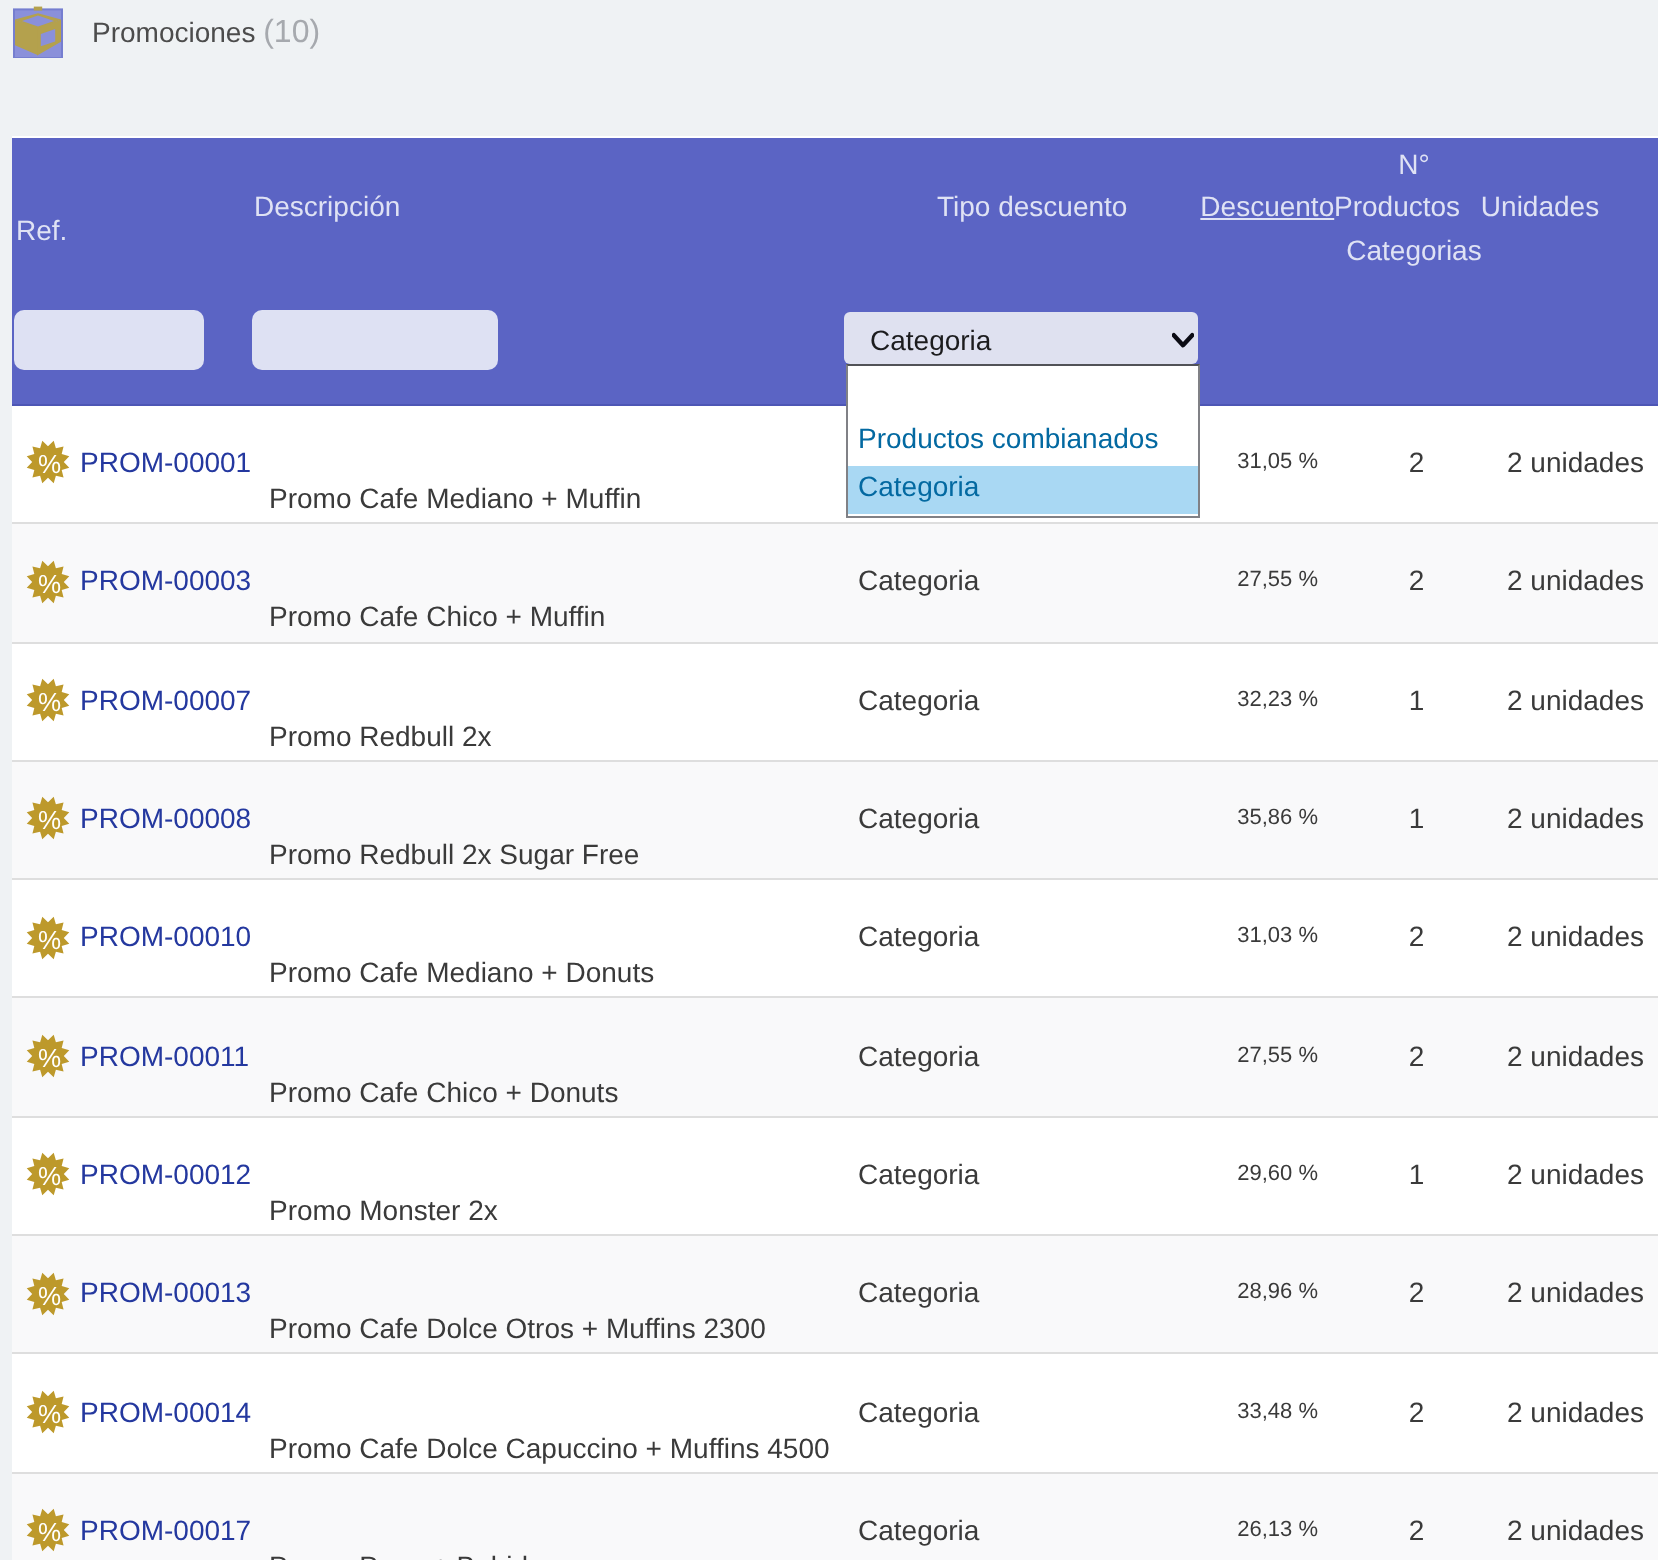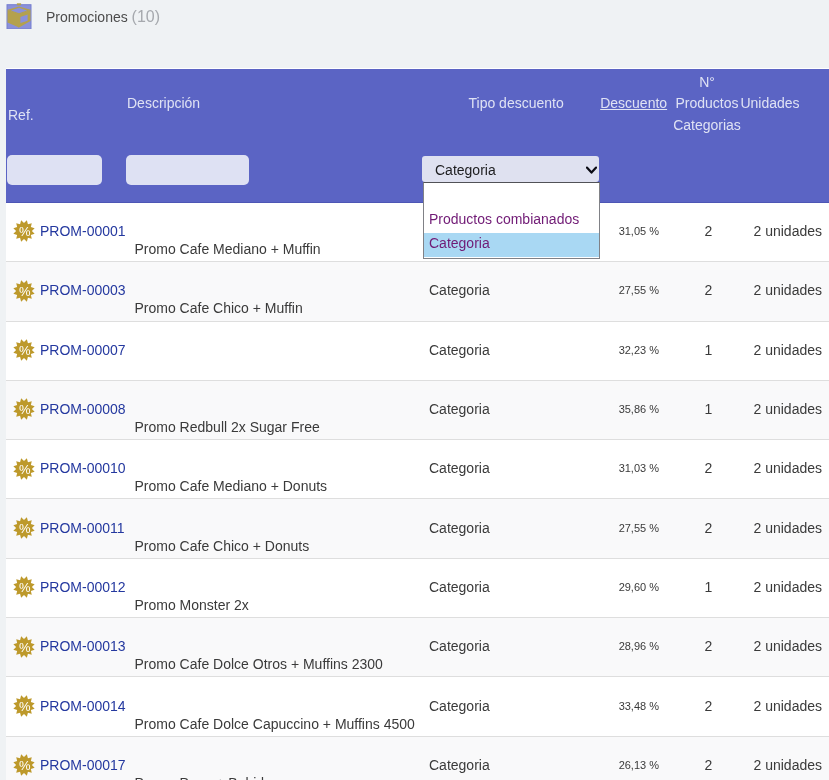--- a/index.html
+++ b/index.html
@@ -20,21 +20,21 @@
   .hl { position:absolute; font-size:14px; color:#dfe2f4; white-space:nowrap; }
 
   .finput { position:absolute; height:30px; background:#dee1f3; border-radius:5px; }
   #fsel { position:absolute; left:416px; top:86.8px; width:176.5px; height:26px; background:#dfe1f0;
           border-radius:3px; }
   #fsel .txt { position:absolute; left:13px; top:6px; font-size:14px; color:#1c1c1e; }
 
   
   #ddl { position:absolute; left:417px; top:114.6px; width:176.5px; height:76.5px; background:#fff;
          border:1px solid #808186; border-top:1.6px solid #515257; padding-top:2.1px; z-index:5; }
-  .opt { height:24px; font-size:14px; color:#701a75; padding-left:5px; line-height:20.8px; white-space:nowrap; }
+  .opt { height:24px; font-size:14px; color:#0369a1; padding-left:5px; line-height:20.8px; white-space:nowrap; }
   .opt.sel { background:#a9d8f3; }
 
   
   #rows { position:absolute; left:0; top:134.8px; width:823px; }
   .row { position:relative; height:59.3px; background:#fff; }
   .row:first-child { height:58.7px; }
   .row:nth-child(even) { background:#f9f9fa; }
   .row + .row { border-top:1px solid #dedede; height:59.3px; }
   .row .badge { position:absolute; left:7px; top:17.5px; }
   .row .ref { position:absolute; left:34px; top:-1px; height:100%; display:flex; align-items:center;
@@ -65,21 +65,21 @@
   </svg>
   <div class="abs title">Promociones <span class="cnt">(10)</span></div>
 
   <div id="tbl">
     <div id="thead">
       <div class="hl" style="left:2px;  top:25.8px;margin-top:12px;">Ref.</div>
       <div class="hl" style="left:121px;top:25.8px;">Descripción</div>
       <div class="hl" style="left:418.5px;top:25.8px;margin-left:44px;">Tipo descuento</div>
       <div class="hl" style="right:161.9px;top:25.8px;text-decoration:underline;">Descuento</div>
       <div class="hl" style="left:661px;width:80px;text-align:center;top:4.8px;">N°</div>
-      <div class="hl" style="left:661px;width:80px;text-align:center;top:25.8px;">Productos</div>
+      <div class="hl" style="left:661px;width:80px;top:25.8px;">Productos</div>
       <div class="hl" style="left:661px;width:80px;text-align:center;top:48px;">Categorias</div>
       <div class="hl" style="left:734px;width:60px;text-align:center;top:25.8px;">Unidades</div>
       <div class="finput" style="left:1px;  top:85.8px; width:95px;"></div>
       <div class="finput" style="left:120px;top:85.8px; width:122.5px;"></div>
       <div id="fsel">
         <span class="txt">Categoria</span>
         <svg style="position:absolute;right:2px;top:9.6px;" width="11" height="10" viewBox="0 0 11 10">
           <path d="M0.9 1.6 L5.5 6.6 L10.1 1.6" fill="none" stroke="#0b0b14" stroke-width="2.2" stroke-linecap="round" stroke-linejoin="round"></path>
         </svg>
       </div>
@@ -115,20 +115,21 @@
     <span class="desc2">27,55 %</span>
     <span class="np">2</span>
     <span class="uni">2 unidades</span>
   </div>
   <div class="row">
         <svg class="badge" width="22" height="22" viewBox="0 0 22 22">
           <polygon fill="#bd992b" points="13.85,0.37 14.95,4.16 18.78,3.22 17.84,7.05 21.63,8.15 18.90,11.00 21.63,13.85 17.84,14.95 18.78,18.78 14.95,17.84 13.85,21.63 11.00,18.90 8.15,21.63 7.05,17.84 3.22,18.78 4.16,14.95 0.37,13.85 3.10,11.00 0.37,8.15 4.16,7.05 3.22,3.22 7.05,4.16 8.15,0.37 11.00,3.10"></polygon>
           <text x="11.8" y="16.3" text-anchor="middle" font-family="Liberation Sans" font-size="13" fill="#fff">%</text>
         </svg>
     <span class="ref">PROM-00007</span>
+    <span class="desc">Promo Redbull 2x</span>
     <span class="tipo">Categoria</span>
     <span class="desc2">32,23 %</span>
     <span class="np">1</span>
     <span class="uni">2 unidades</span>
   </div>
   <div class="row">
         <svg class="badge" width="22" height="22" viewBox="0 0 22 22">
           <polygon fill="#bd992b" points="13.85,0.37 14.95,4.16 18.78,3.22 17.84,7.05 21.63,8.15 18.90,11.00 21.63,13.85 17.84,14.95 18.78,18.78 14.95,17.84 13.85,21.63 11.00,18.90 8.15,21.63 7.05,17.84 3.22,18.78 4.16,14.95 0.37,13.85 3.10,11.00 0.37,8.15 4.16,7.05 3.22,3.22 7.05,4.16 8.15,0.37 11.00,3.10"></polygon>
           <text x="11.8" y="16.3" text-anchor="middle" font-family="Liberation Sans" font-size="13" fill="#fff">%</text>
         </svg>

